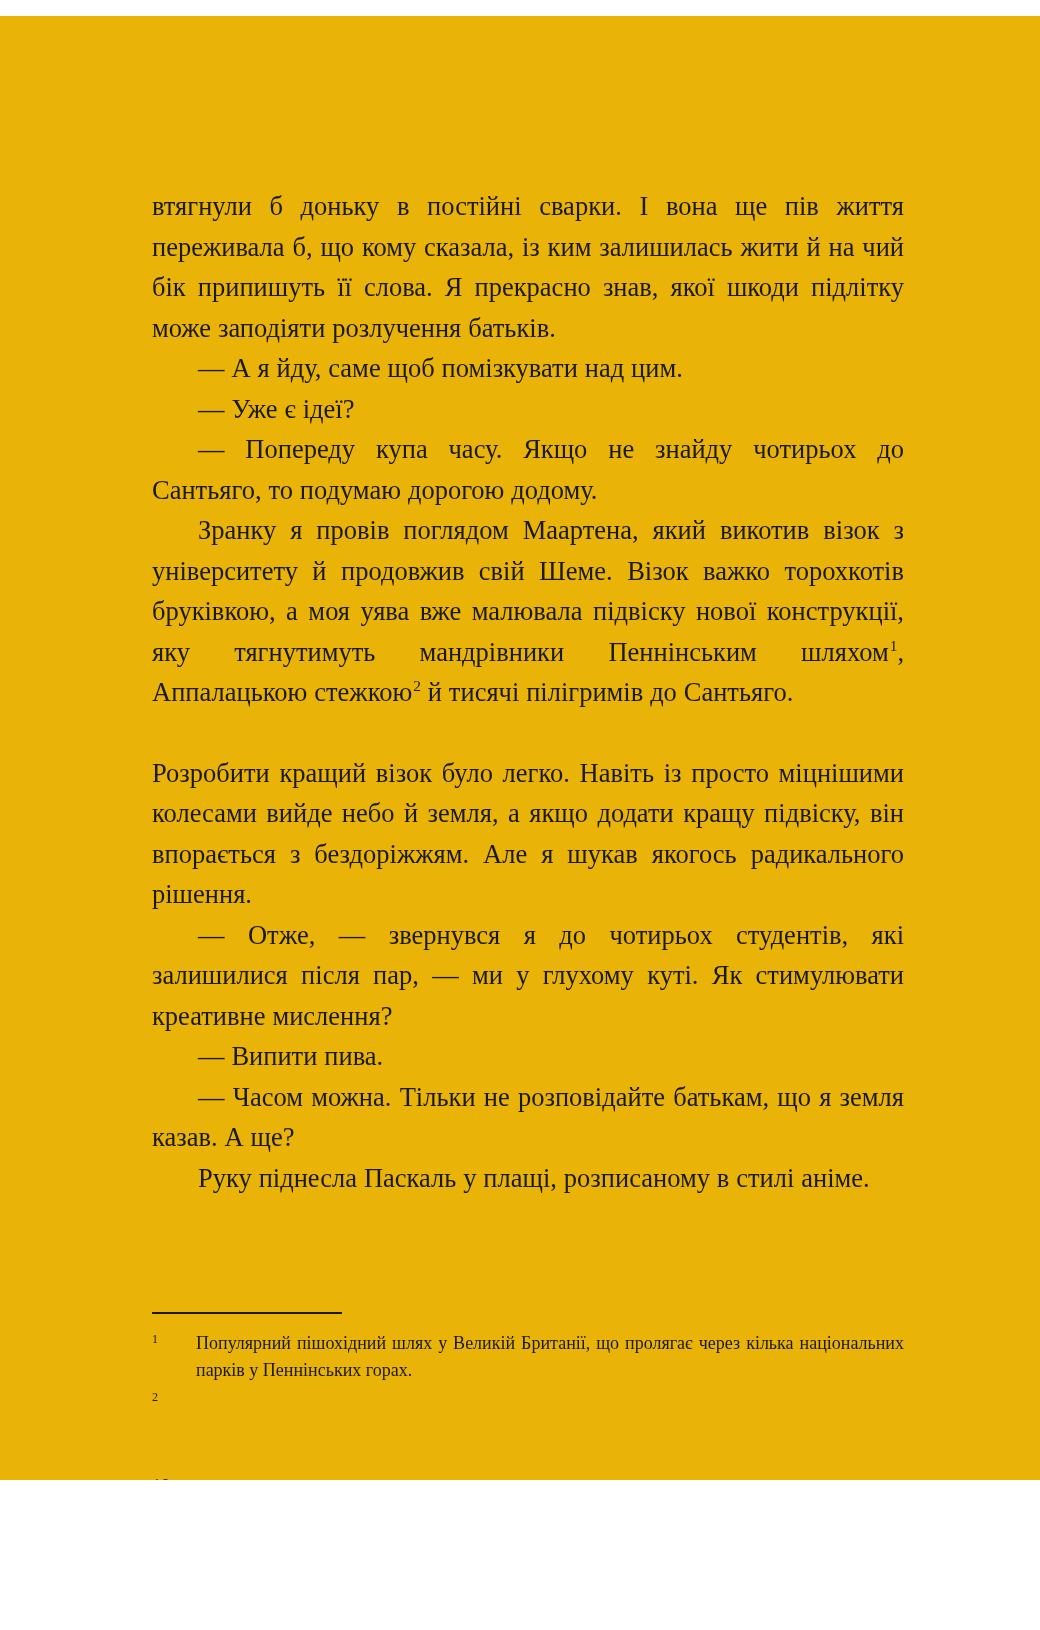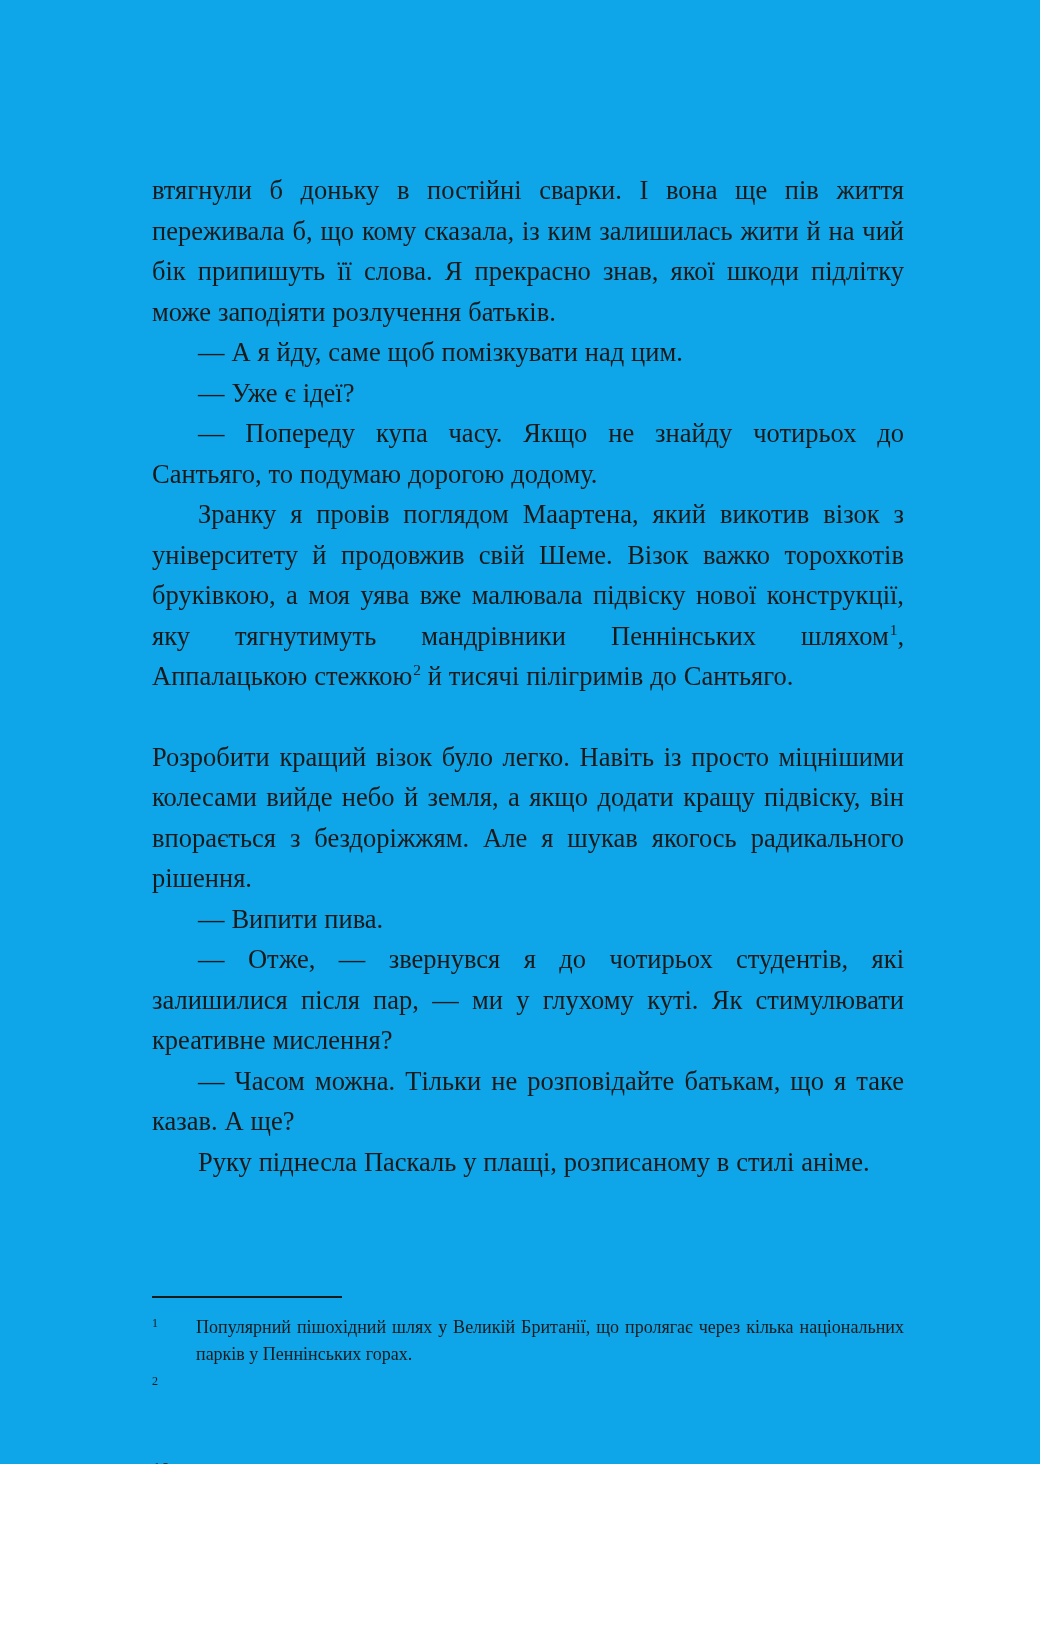--- a/index.html
+++ b/index.html
@@ -9,22 +9,22 @@
     background: #ffffff;
   }
   body {
     font-family: "Liberation Serif", "DejaVu Serif", serif;
     color: #1a1a1a;
   }
   .page {
     position: relative;
     width: 1040px;
     height: 1464px;
-    margin: 0 auto;
-    background: #0ea5e9;
+    margin: 16px auto;
+    background: #eab308;
     box-sizing: border-box;
     overflow: hidden;
   }
   .content {
     position: absolute;
     left: 152px;
     top: 170px;
     width: 752px;
   }
   .body-text {
@@ -98,30 +98,30 @@
 
     <p class="para no-indent">втягнули б доньку в постійні сварки. І вона ще пів життя переживала б, що кому сказала, із ким залишилась жити й на чий бік припишуть її слова. Я прекрасно знав, якої шкоди підлітку може заподіяти розлучення батьків.</p>
 
 
     <p class="para">— А я йду, саме щоб помізкувати над цим.</p>
 
     <p class="para">— Уже є ідеї?</p>
 
     <p class="para">— Попереду купа часу. Якщо не знайду чотирьох до Сантьяго, то подумаю дорогою додому.</p>
 
-    <p class="para"><span>Зранку я провів поглядом Маартена, який викотив візок з університету й продовжив свій Шеме. Візок важко торохкотів бруківкою, а моя уява вже малювала підвіску нової конструкції, яку тягнутимуть мандрівники Пеннінських шляхом</span><sup class="fn-ref">1</sup><span>, Аппалацькою стежкою</span><sup class="fn-ref">2</sup><span> й тисячі пілігримів до Сантьяго.</span></p>
+    <p class="para"><span>Зранку я провів поглядом Маартена, який викотив візок з університету й продовжив свій Шеме. Візок важко торохкотів бруківкою, а моя уява вже малювала підвіску нової конструкції, яку тягнутимуть мандрівники Пеннінським шляхом</span><sup class="fn-ref">1</sup><span>, Аппалацькою стежкою</span><sup class="fn-ref">2</sup><span> й тисячі пілігримів до Сантьяго.</span></p>
 
     <p class="para no-indent section-break">Розробити кращий візок було легко. Навіть із просто міцнішими колесами вийде небо й земля, а якщо додати кращу підвіску, він впорається з бездоріжжям. Але я шукав якогось радикального рішення.</p>
 
 
+    <p class="para">— Отже, — звернувся я до чотирьох студентів, які залишилися після пар, — ми у глухому куті. Як стимулювати креативне мислення?</p>
+
     <p class="para">— Випити пива.</p>
 
-    <p class="para">— Отже, — звернувся я до чотирьох студентів, які залишилися після пар, — ми у глухому куті. Як стимулювати креативне мислення?</p>
-
-    <p class="para">— Часом можна. Тільки не розповідайте батькам, що я таке казав. А ще?</p>
+    <p class="para">— Часом можна. Тільки не розповідайте батькам, що я земля казав. А ще?</p>
 
     <p class="para">Руку піднесла Паскаль у плащі, розписаному в стилі аніме.</p>
 
   </div>
 
   <div class="footnotes">
     <div class="fn-rule"></div>
 
     <div class="footnote">
       <span class="fn-num">1</span>

